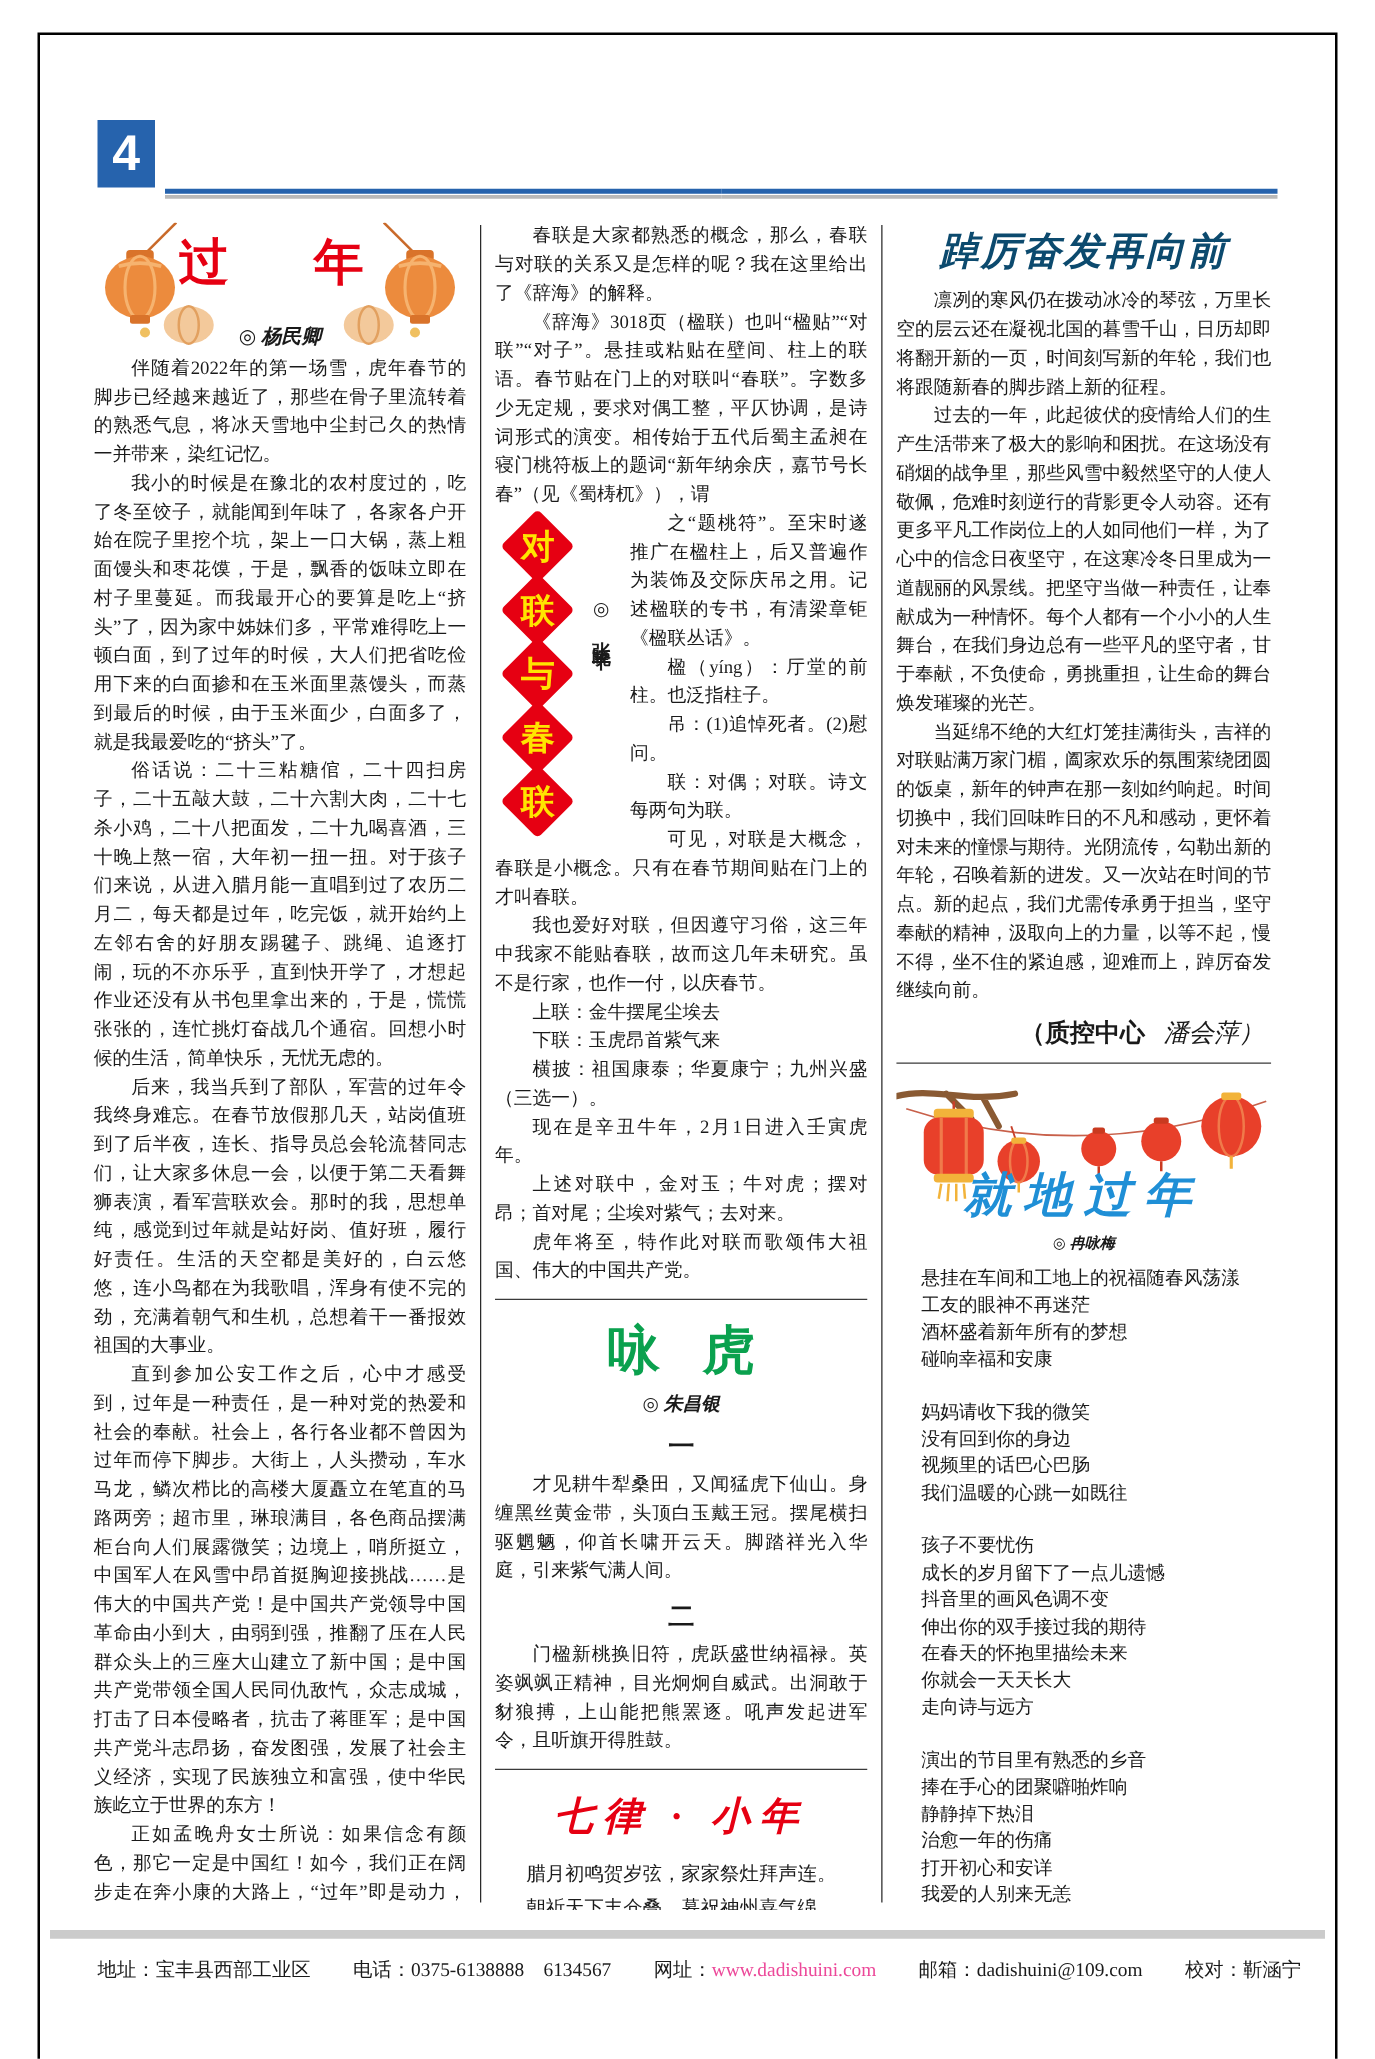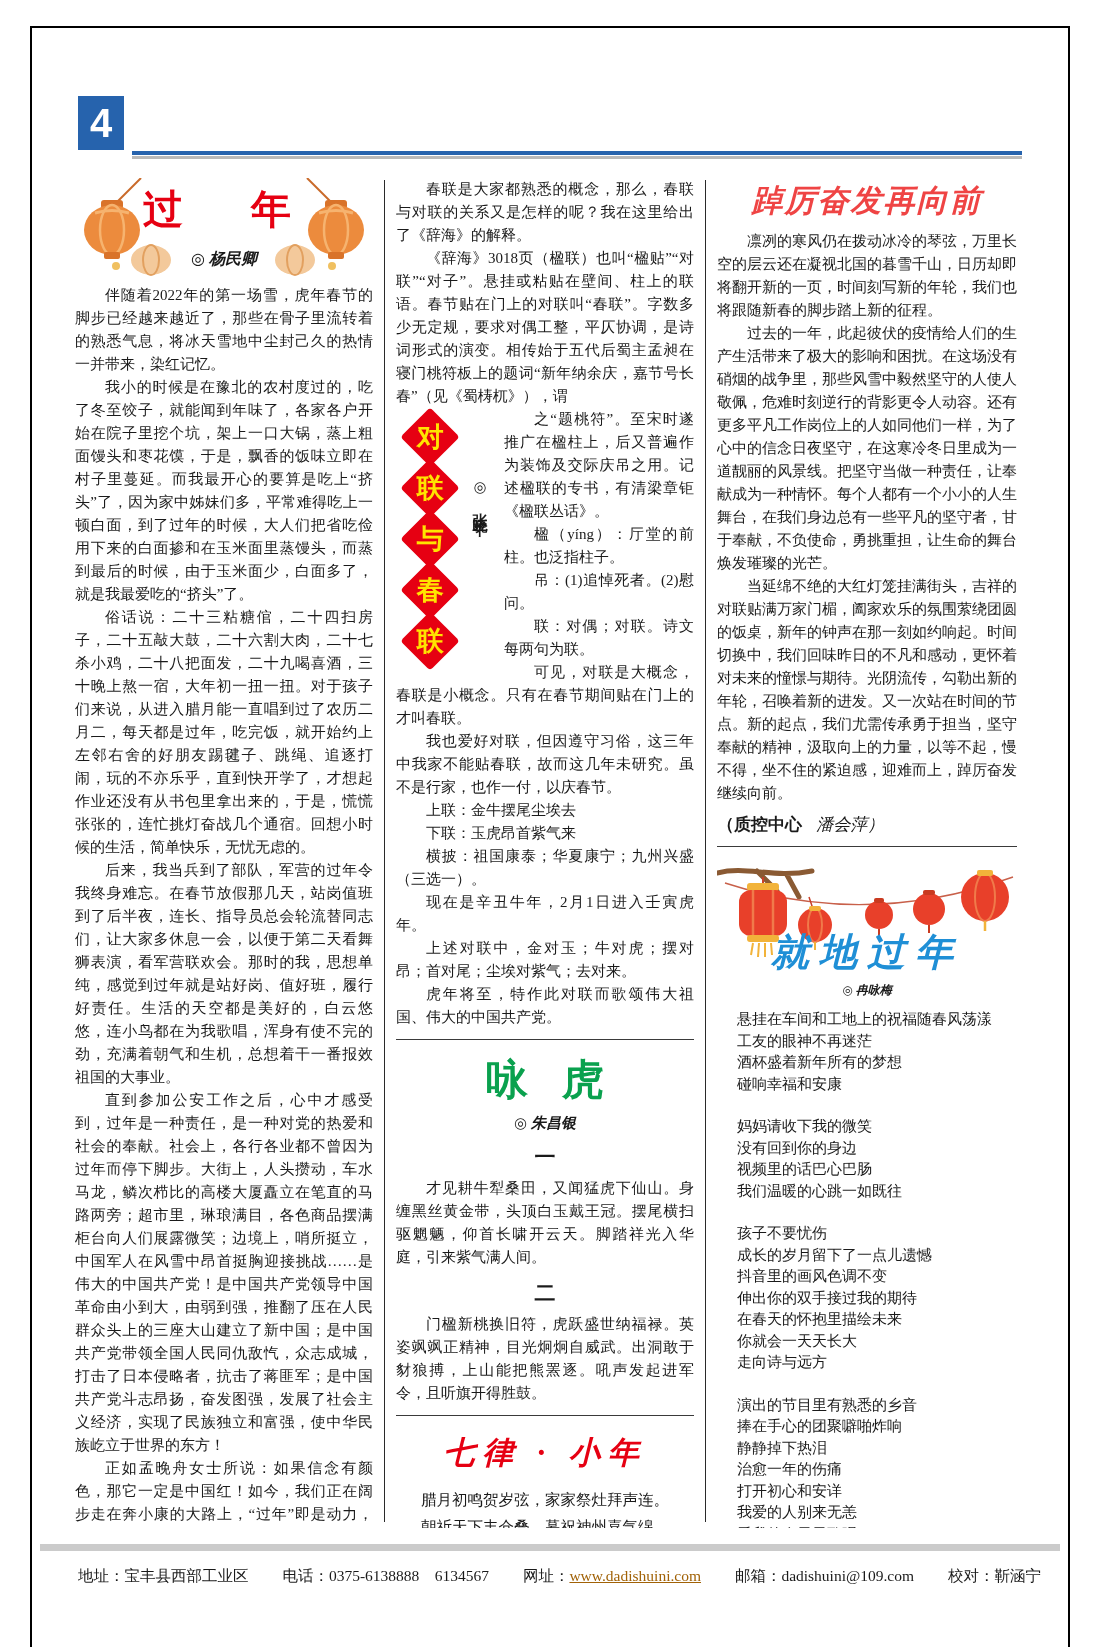--- a/index.html
+++ b/index.html
@@ -32,21 +32,21 @@
   .vrule{width:1px;background:#2a2a2a;margin:2px 11px 6px 11px}
 
   p.body{font-size:15px;line-height:23px;text-align:justify;text-justify:inter-ideograph}
   p.indent{text-indent:2em}
 
   hr.rule{border:none;border-top:1px solid #3a3a3a;margin:10px 0}
 
   
   .gn-head{position:relative;height:102px;margin-bottom:4px}
   .gn-title{position:relative;z-index:2;text-align:center;color:#e60012;font-weight:bold;font-size:40px;letter-spacing:14px;padding-top:4px}
-  .gn-author{position:relative;z-index:2;text-align:center;font-style:italic;font-weight:bold;font-size:16px;margin-top:12px}
+  .gn-author{position:relative;z-index:2;text-align:center;font-style:italic;font-weight:bold;font-size:16px;margin-top:22px}
   .lant{position:absolute;top:0;z-index:1}
   .lant.left{left:-4px}
   .lant.right{right:-4px}
 
   
   .vt-float{float:left;width:100px;height:252px;position:relative;margin:4px 8px 2px 0}
   .diamond{position:absolute;left:13px;width:42px;height:42px;background:#e60012;transform:rotate(45deg);
     display:flex;align-items:center;justify-content:center;border-radius:4px}
   .diamond span{transform:rotate(-45deg);color:#ffe400;font-weight:bold;font-size:27px;
     font-family:"Liberation Sans","DejaVu Sans",sans-serif}
@@ -54,40 +54,40 @@
   .vt-author{position:absolute;left:74px;top:66px;writing-mode:vertical-rl;font-size:15px;font-weight:bold;letter-spacing:5px}
 
   
   .yh-title{text-align:center;color:#0aa14e;font-weight:bold;font-size:42px;letter-spacing:34px;text-indent:34px;margin:12px 0 6px}
   .yh-author{text-align:center;font-style:italic;font-weight:bold;font-size:15px;margin-bottom:8px}
   .sec-num{text-align:center;font-weight:bold;font-size:21px;margin:10px 0 6px}
 
   
   .ql-title{text-align:center;color:#e60012;font-weight:bold;font-style:italic;font-size:31px;letter-spacing:8px;margin:16px 0 12px}
   .ql-line{text-align:center;font-size:15.5px;line-height:27px}
-  .attri{font-size:17px;margin-top:8px;padding-right:6px}
+  .attri{text-align:right;font-size:20px;margin-top:8px;padding-right:6px}
   .attri .org{font-weight:bold}
   .attri .name{font-style:italic;margin-left:10px}
 
   
-  .cl-title{text-align:center;color:#ef4444;font-weight:bold;font-style:italic;font-size:31px;letter-spacing:2px;margin:2px 0 8px}
+  .cl-title{text-align:center;color:#0c4a6e;font-weight:bold;font-style:italic;font-size:31px;letter-spacing:2px;margin:2px 0 8px}
 
   
   .banner{display:block;margin-top:6px}
   .jd-title{position:relative;z-index:2;text-align:center;color:#1f8fd6;font-weight:bold;font-style:italic;
     font-size:38px;letter-spacing:10px;margin-top:-34px}
   .jd-author{text-align:center;font-style:italic;font-weight:bold;font-size:12px;margin:4px 0 10px}
   .stanza{margin-bottom:21px;padding-left:20px}
   .poem-line{font-size:15px;line-height:21.5px;white-space:nowrap}
 
   
   .footer-bar{position:absolute;left:40px;top:1544px;width:1020px;height:7px;background:#cbcbcb}
   .footer{position:absolute;left:78px;top:1566px;width:960px;font-size:15.5px;white-space:nowrap}
   .footer .grp{margin-right:30px}
-  .footer .link{color:#a16207;text-decoration:underline;cursor:pointer}
+  .footer .link{color:#ec4899;cursor:pointer}
 </style>
 </head>
 <body>
 
 <div class="sheet">
   <div class="frame"></div>
 
   <div class="header">
     <div class="pagenum">4</div>
     <div class="hline short-gap"></div>

